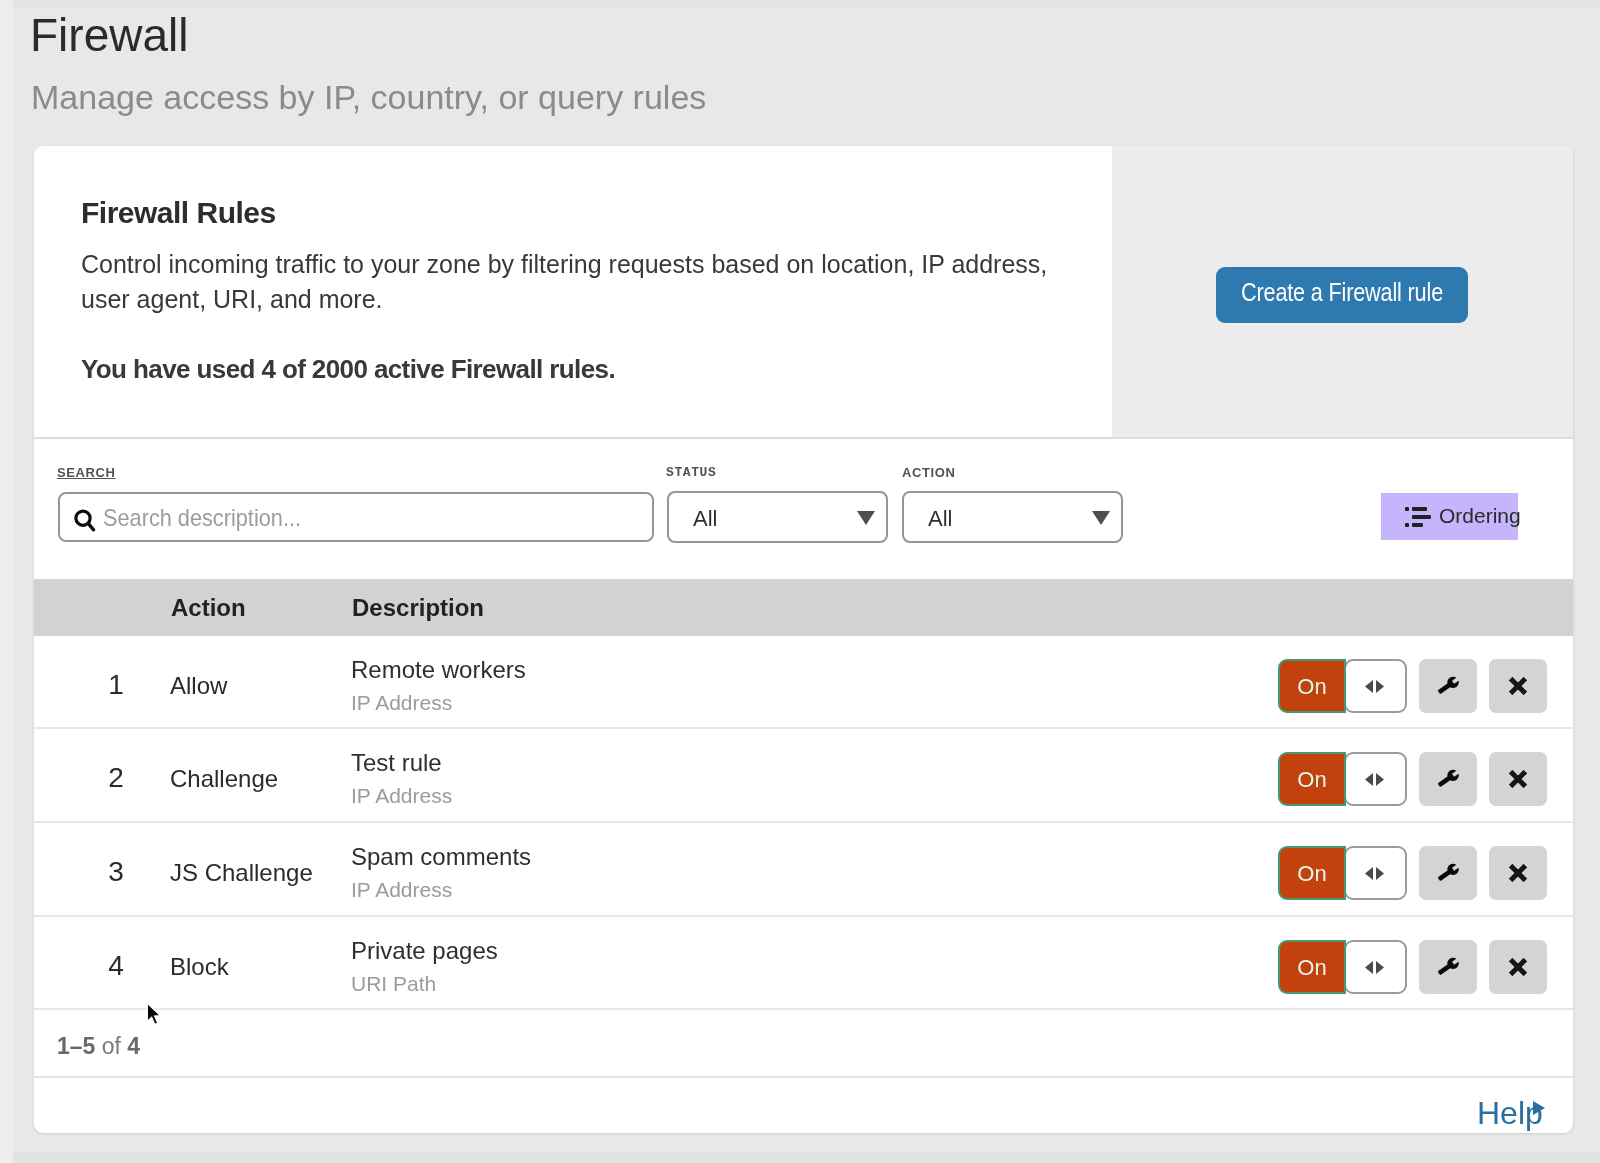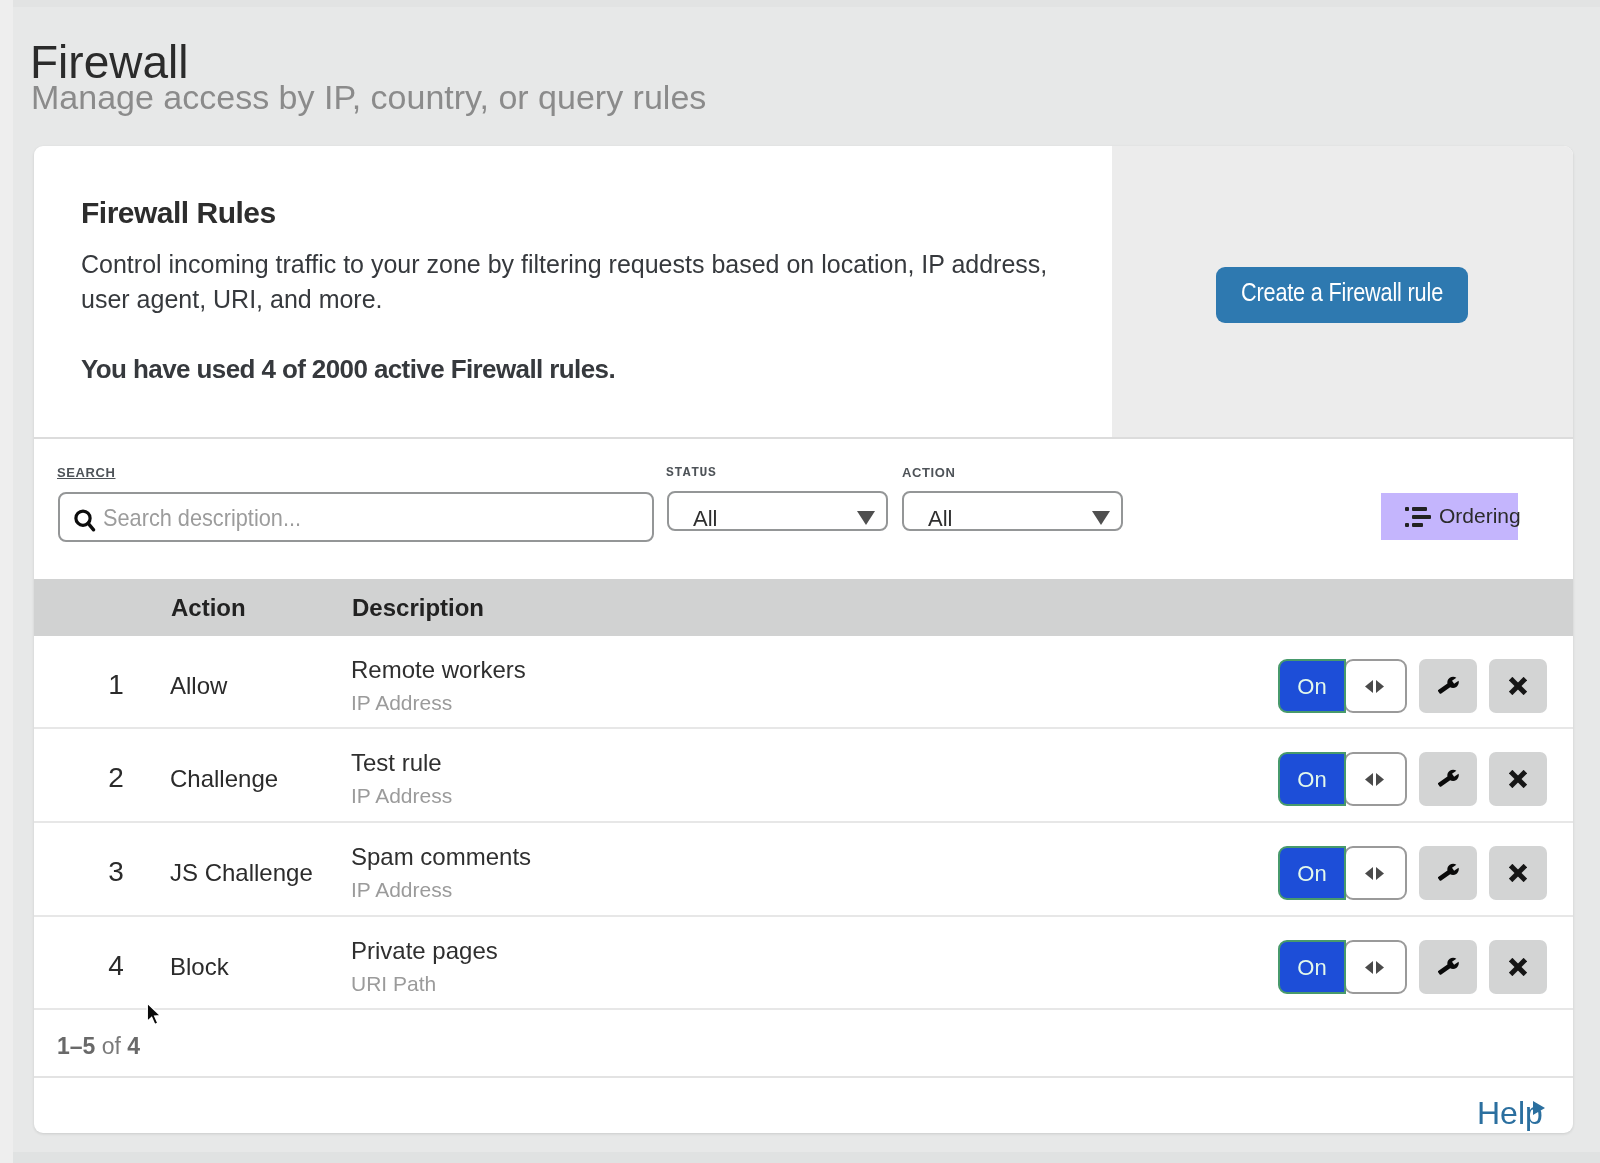--- a/index.html
+++ b/index.html
@@ -1,57 +1,57 @@
 <!DOCTYPE html>
 <html><head>
 <meta charset="utf-8">
 <style>
   * { margin:0; padding:0; box-sizing:border-box; }
   html,body { width:1600px; height:1163px; }
   body { position:relative; font-family:"Liberation Sans",sans-serif; background:#e7e8e8; overflow:hidden; -webkit-font-smoothing:antialiased; }
   .abs { position:absolute; }
 
-  .page-title { left:30px; top:8px; font-size:46px; color:#2b2b2b; letter-spacing:0px;margin-top:27px; }
+  .page-title { left:30px; top:8px; font-size:46px; color:#2b2b2b; letter-spacing:0px; }
   .page-sub { left:31px; top:78px; font-size:34px; color:#8b8b8b; }
 
   .card { left:34px; top:146px; width:1539px; height:987px; background:#fff; border-radius:9px;
           box-shadow:0 1px 3px rgba(0,0,0,0.12); }
 
   .sidebar { left:1112px; top:146px; width:461px; height:291px; background:#ececec; border-radius:0 9px 0 0; }
   .divider1 { left:34px; top:437px; width:1539px; height:2px; background:#dcdcdc; }
 
   .rules-h { left:81px; top:196px; font-size:30px; letter-spacing:-0.5px; font-weight:bold; color:#2d2d2d; }
   .rules-p { left:81px; top:247px; font-size:25px; color:#36393d; line-height:35px; }
   .rules-b { left:81px; top:354px; font-size:26px; letter-spacing:-0.6px; font-weight:bold; color:#36393d; }
 
   .create-btn { left:1216px; top:267px; width:252px; height:56px; background:#2e79b0; border-radius:9px;
                 color:#fff; font-size:22px; text-align:center; line-height:48px; letter-spacing:-0.2px; }
 
   .flabel { font-size:13px; font-weight:bold; letter-spacing:0.6px; color:#4e5358; }
   .search-box { left:58px; top:492px; width:596px; height:50px; border:2px solid #949697; border-radius:8px; background:#fff; }
-  .select { border:2px solid #949697; border-radius:8px; background:#fff; top:491px; width:221px; height:40px; }
+  .select { border:2px solid #949697; border-radius:8px; background:#fff; top:491px; width:221px; height:52px; }
   .select .val { position:absolute; left:24px; top:13px; font-size:22px; color:#2f2f2f; }
   .select .arr { position:absolute; right:11px; top:18px; width:0; height:0;
                  border-left:9.5px solid transparent; border-right:9.5px solid transparent; border-top:14px solid #4f4f4f; }
 
   .ordering { left:1381px; top:493px; width:137px; height:47px; background:#c4b5fd; border-radius:0; }
   .ordering .txt { position:absolute; left:58px; top:11px; font-size:21px; color:#2b2b2b; }
 
   .thead { left:34px; top:579px; width:1539px; height:57px; background:#d1d2d2; }
   .th-action { left:171px; top:594px; font-size:24px; font-weight:bold; color:#222; }
   .th-desc { left:352px; top:594px; font-size:24px; font-weight:bold; color:#222; }
 
   .row { left:34px; width:1539px; height:93px; background:#fff; border-bottom:2px solid #e7e7e7; }
   .row .num { position:absolute; left:62px; width:40px; top:33px; font-size:28px; color:#2b2b2b; text-align:center; }
   .row .act { position:absolute; left:136px; top:36px; font-size:24px; color:#2b2b2b; }
   .row .d1 { position:absolute; left:317px; top:20px; font-size:24px; color:#2f2f2f; }
   .row .d2 { position:absolute; left:317px; top:55px; font-size:21px; color:#9b9b9b; }
 
   .toggle { position:absolute; left:1244px; top:23px; width:129px; height:54px; }
-  .toggle .on { position:absolute; left:0; top:0; width:68px; height:54px; background:#1d4ed8;
+  .toggle .on { position:absolute; left:0; top:0; width:68px; height:54px; background:#c2410c;
                 border:2px solid #489a6c; border-radius:9px 0 0 9px;
                 color:#e3f8eb; font-size:22px; text-align:center; line-height:51px; }
   .toggle .off { position:absolute; left:66px; top:0; width:63px; height:54px; background:#fff;
                  border:2px solid #9a9a9a; border-radius:9px; }
   .gbtn { position:absolute; top:23px; width:58px; height:54px; background:#d3d4d4; border-radius:7px; }
 
   .pag { left:57px; top:1033px; font-size:23px; color:#7a7a7a; }
   .pag b { color:#696969; }
   .divider2 { left:34px; top:1076px; width:1539px; height:2px; background:#e3e3e3; }
   .help { left:1477px; top:1095px; font-size:32px; color:#2b6f9f; }

